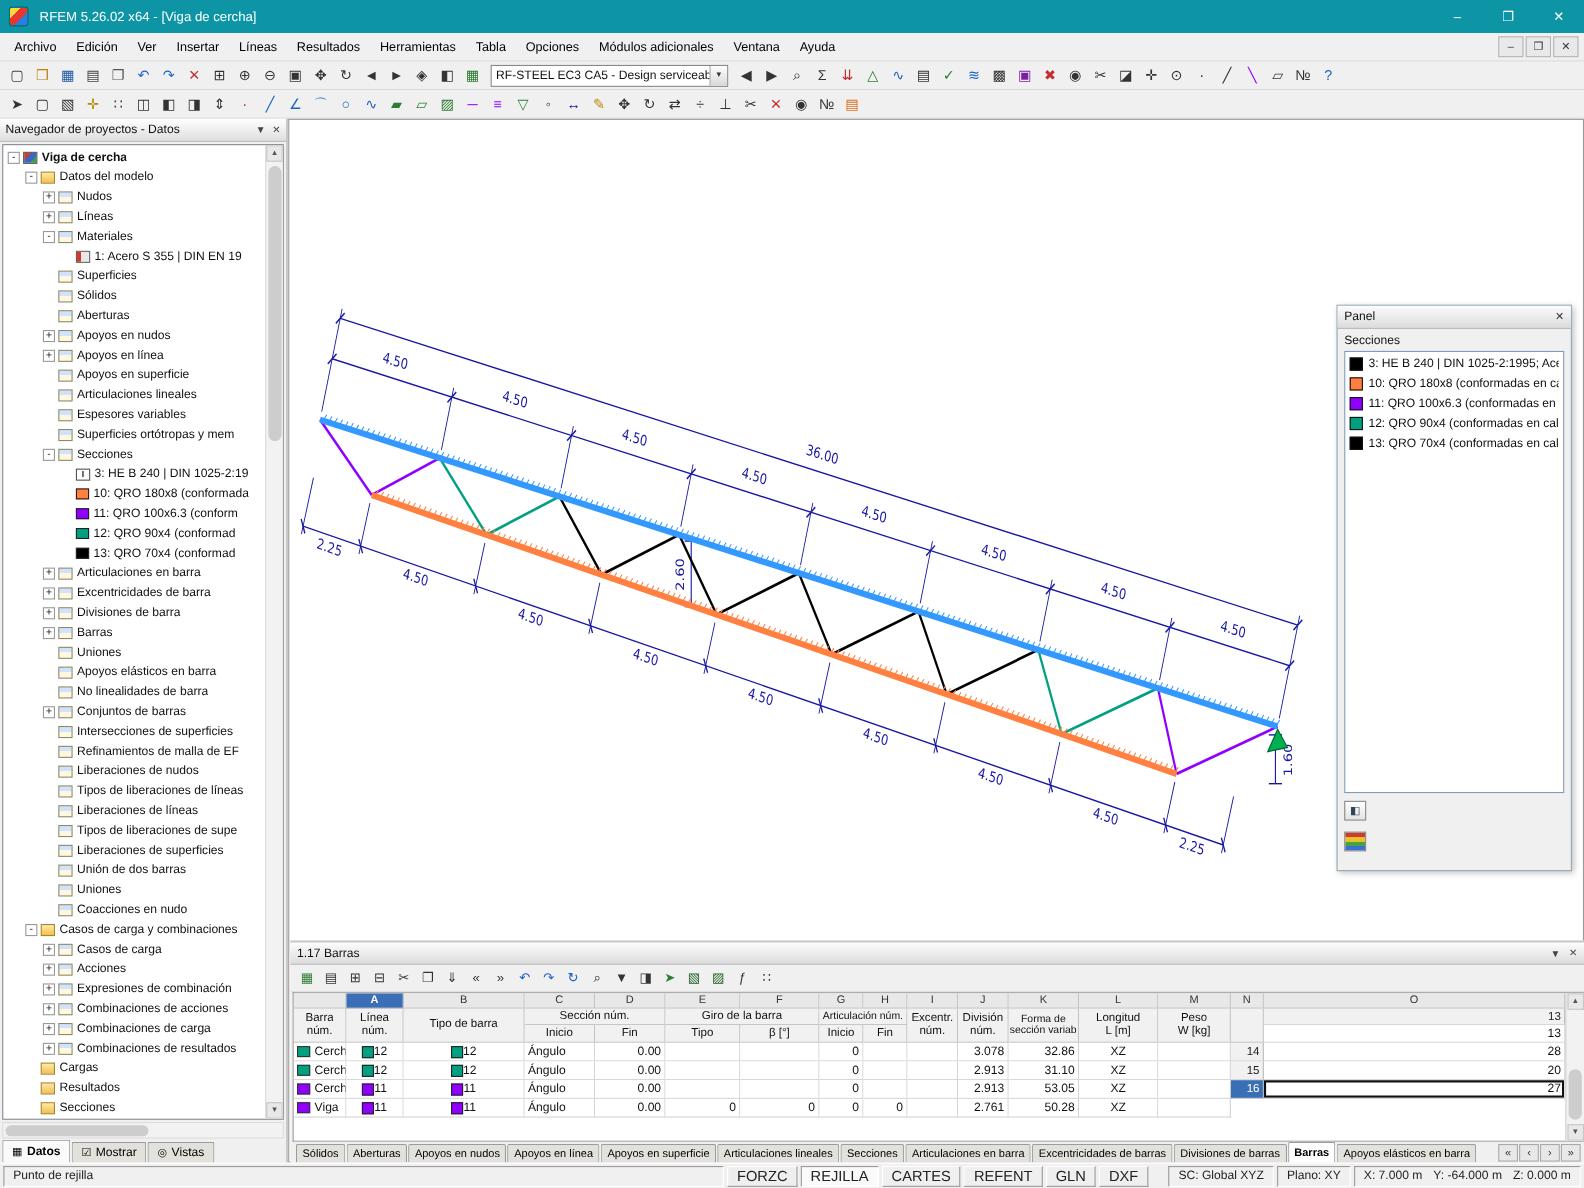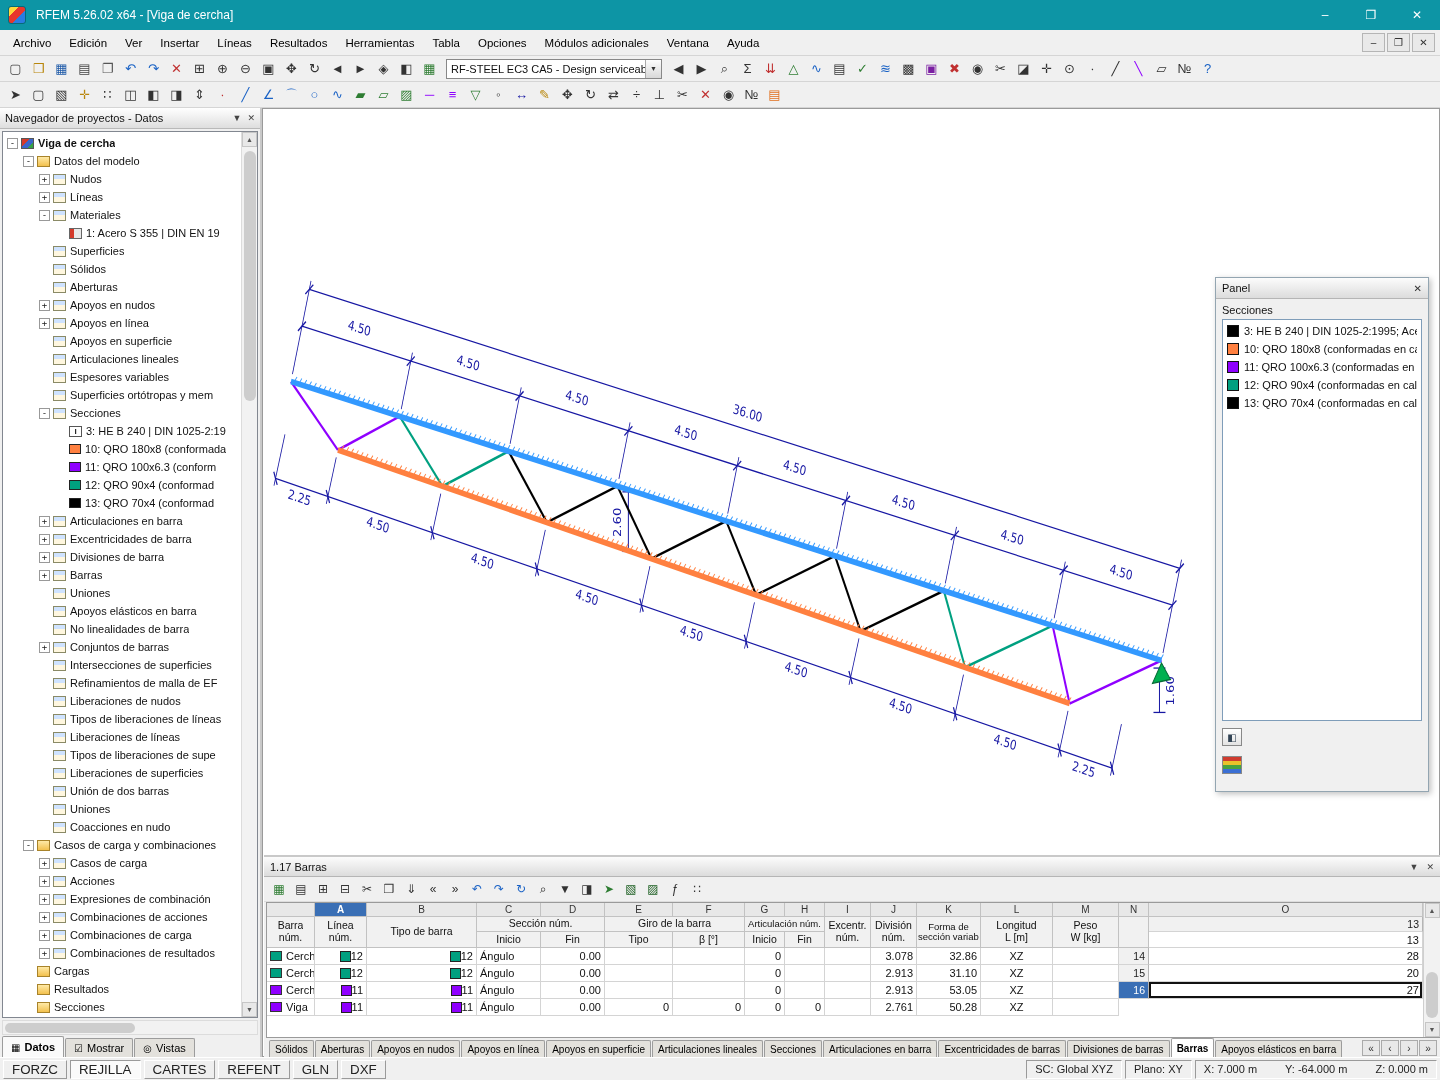--- a/index.html
+++ b/index.html
@@ -95,39 +95,39 @@
   .hcell { background:#f1f1f1; border-right:1px solid #c2c2c2; border-bottom:1px solid #c2c2c2; display:flex; align-items:center; justify-content:center; text-align:center; font-size:10.5px; line-height:1.1; padding:0 1px; overflow:hidden; white-space:nowrap; }
   .hcell.two { flex-direction:column; }
   .hcell.two span { display:block; white-space:nowrap; overflow:hidden; max-width:100%; }
   .hcell.tight { font-size:9.5px; }
   .dcell { background:#fff; border-right:1px solid #d4d4d4; border-bottom:1px solid #d4d4d4; display:flex; align-items:center; padding:0 3px; overflow:hidden; white-space:nowrap; }
   .dcell.num { justify-content:flex-end; }
   .dcell.ctr { justify-content:center; }
   .rowhead { background:#f1f1f1; justify-content:flex-end; border-right:1px solid #b5b5b5; color:#222; font-size:10.5px; }
   .trow[data-selected="true"] .rowhead { background:#3A6FB5; color:#fff; }
   .trow[data-selected="true"] .cell-linea { box-shadow:inset 0 0 0 2px #111; }
-  .secc { justify-content:flex-end; }
+  .secc { justify-content:center; }
   .sq { width:11px; height:11px; border:1px solid #222; background:var(--c,#999); flex:none; }
   .tpic { width:12px; height:10px; border:1px solid #333; background:var(--c,#888); margin-right:4px; flex:none; }
   .grid-vscroll { width:17px; flex:none; background:#f2f2f2; border-left:1px solid #cfcfcf; display:flex; flex-direction:column; align-items:center; }
   .grid-thumb { width:12px; height:46px; background:#cdcdcd; border-radius:6px; margin-top:auto; margin-bottom:4px; }
   .tbl-tabs { height:19px; display:flex; align-items:flex-end; padding-left:5px; background:#f0f0f0; overflow:hidden; }
   .ttab { height:17px; padding:0 5px; border:1px solid #9c9c9c; border-bottom:none; background:#e3e1dc; display:flex; align-items:center; font-size:10px; border-radius:2px 2px 0 0; margin-right:1px; white-space:nowrap; flex:none; }
   .ttab[data-active="true"] { background:#fff; font-weight:bold; height:19px; }
   .tab-scroll { margin-left:auto; display:flex; gap:1px; padding:0 3px 1px 3px; flex:none; }
   .tsbtn { width:18px; height:16px; border:1px solid #aaa; background:#e8e8e8; font-size:10px; display:flex; align-items:center; justify-content:center; color:#333; padding:0; }
 
   
   .statusbar { height:23px; background:#f0f0f0; display:flex; align-items:center; gap:3px; padding:0 3px; border-top:1px solid #fff; }
   .scell { height:19px; border:1px solid; border-color:#fff #9a9a9a #9a9a9a #fff; display:flex; align-items:center; padding:0 8px; color:#222; white-space:nowrap; }
   .scell.sunken { border-color:#9a9a9a #fff #fff #9a9a9a; }
   .scell.hint { width:655px; }
   .scell.toggle[data-on="true"] { border-color:#9a9a9a #fff #fff #9a9a9a; background:#fafafa; }
   .sspacer { flex:1; }
-  .coords { display:flex; gap:28px; }
+  .coords { display:flex; gap:10px; }
 </style>
 </head>
 <body>
 
 <div class="titlebar">
   <span class="app-icon"></span>
   <span class="title-text">RFEM 5.26.02 x64 - [Viga de cercha]</span>
   <div class="win-controls">
     <button class="wbtn">–</button>
     <button class="wbtn">❐</button>
@@ -1408,20 +1408,21 @@
     <span class="tab-scroll">
       <button class="tsbtn">«</button>
       <button class="tsbtn">‹</button>
       <button class="tsbtn">›</button>
       <button class="tsbtn">»</button>
     </span>
   </div>
 </div>
 
 <div class="statusbar" style="position:absolute; left:0; top:1057px; width:1440px;">
+  <div class="scell sunken hint">Punto de rejilla</div>
   <span class="tb-group">
     
   
       <button class="scell toggle" data-on="false">FORZC</button>
     
       <button class="scell toggle" data-on="true">REJILLA</button>
     
       <button class="scell toggle" data-on="false">CARTES</button>
     
       <button class="scell toggle" data-on="false">REFENT</button>

